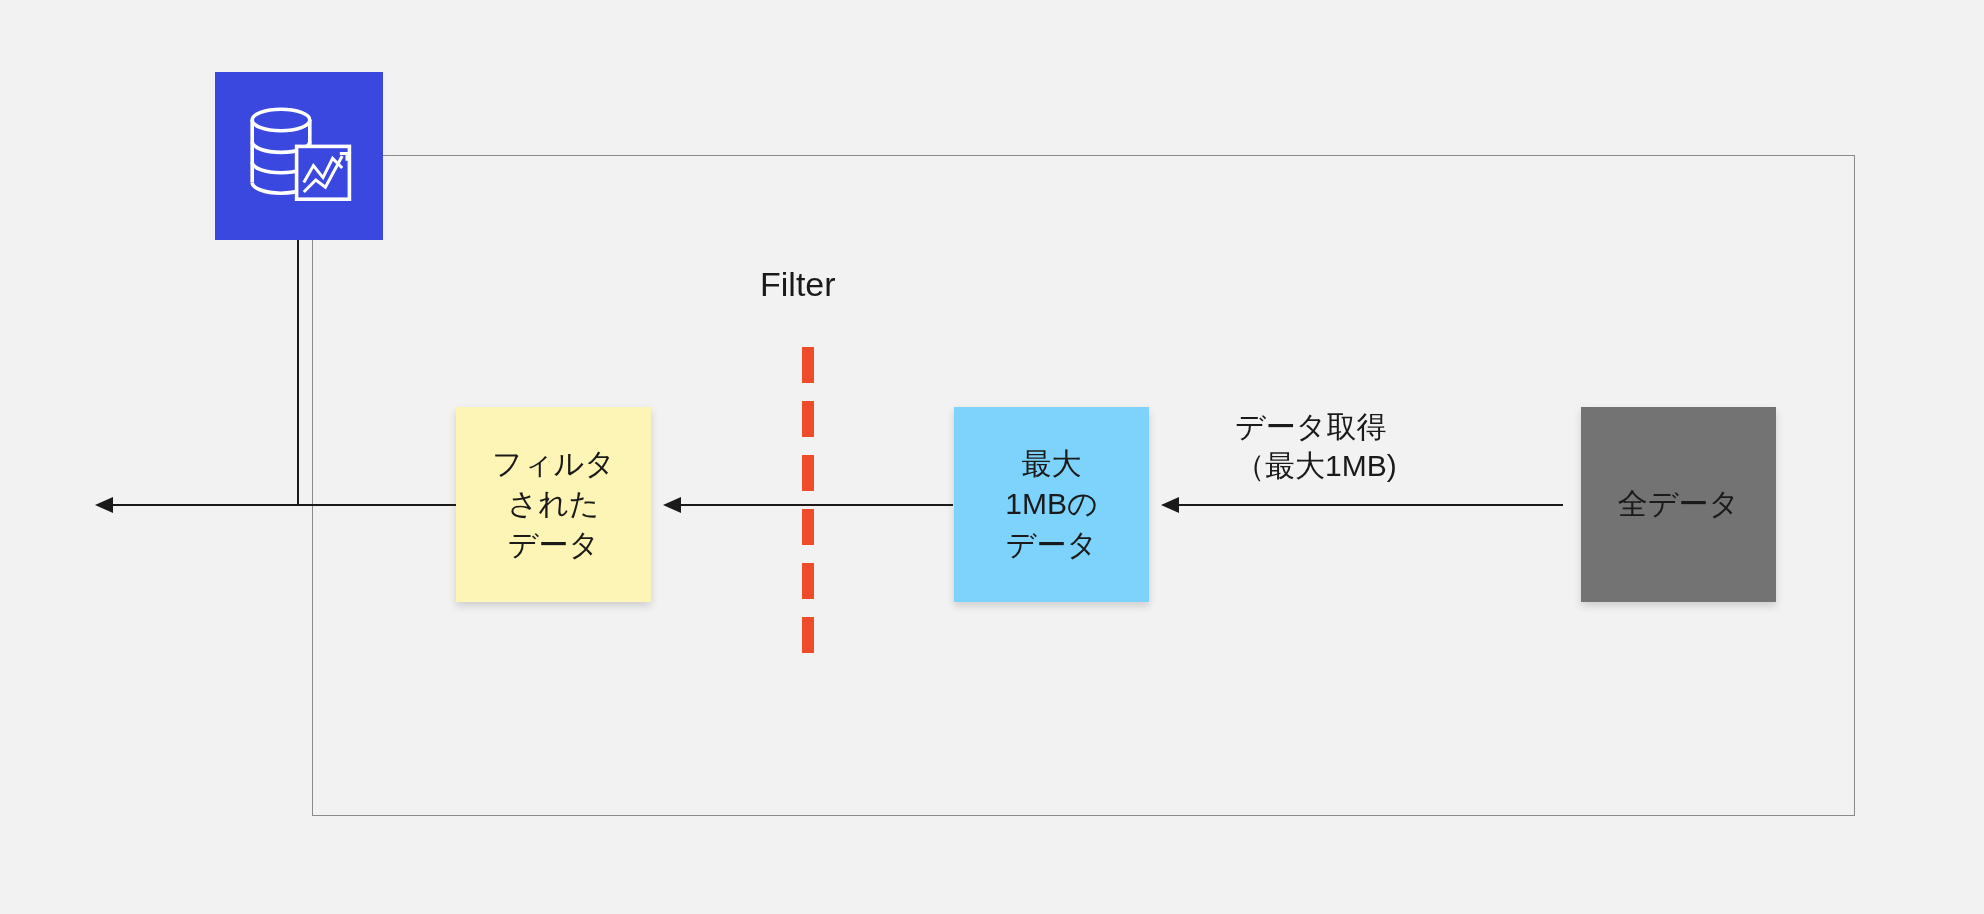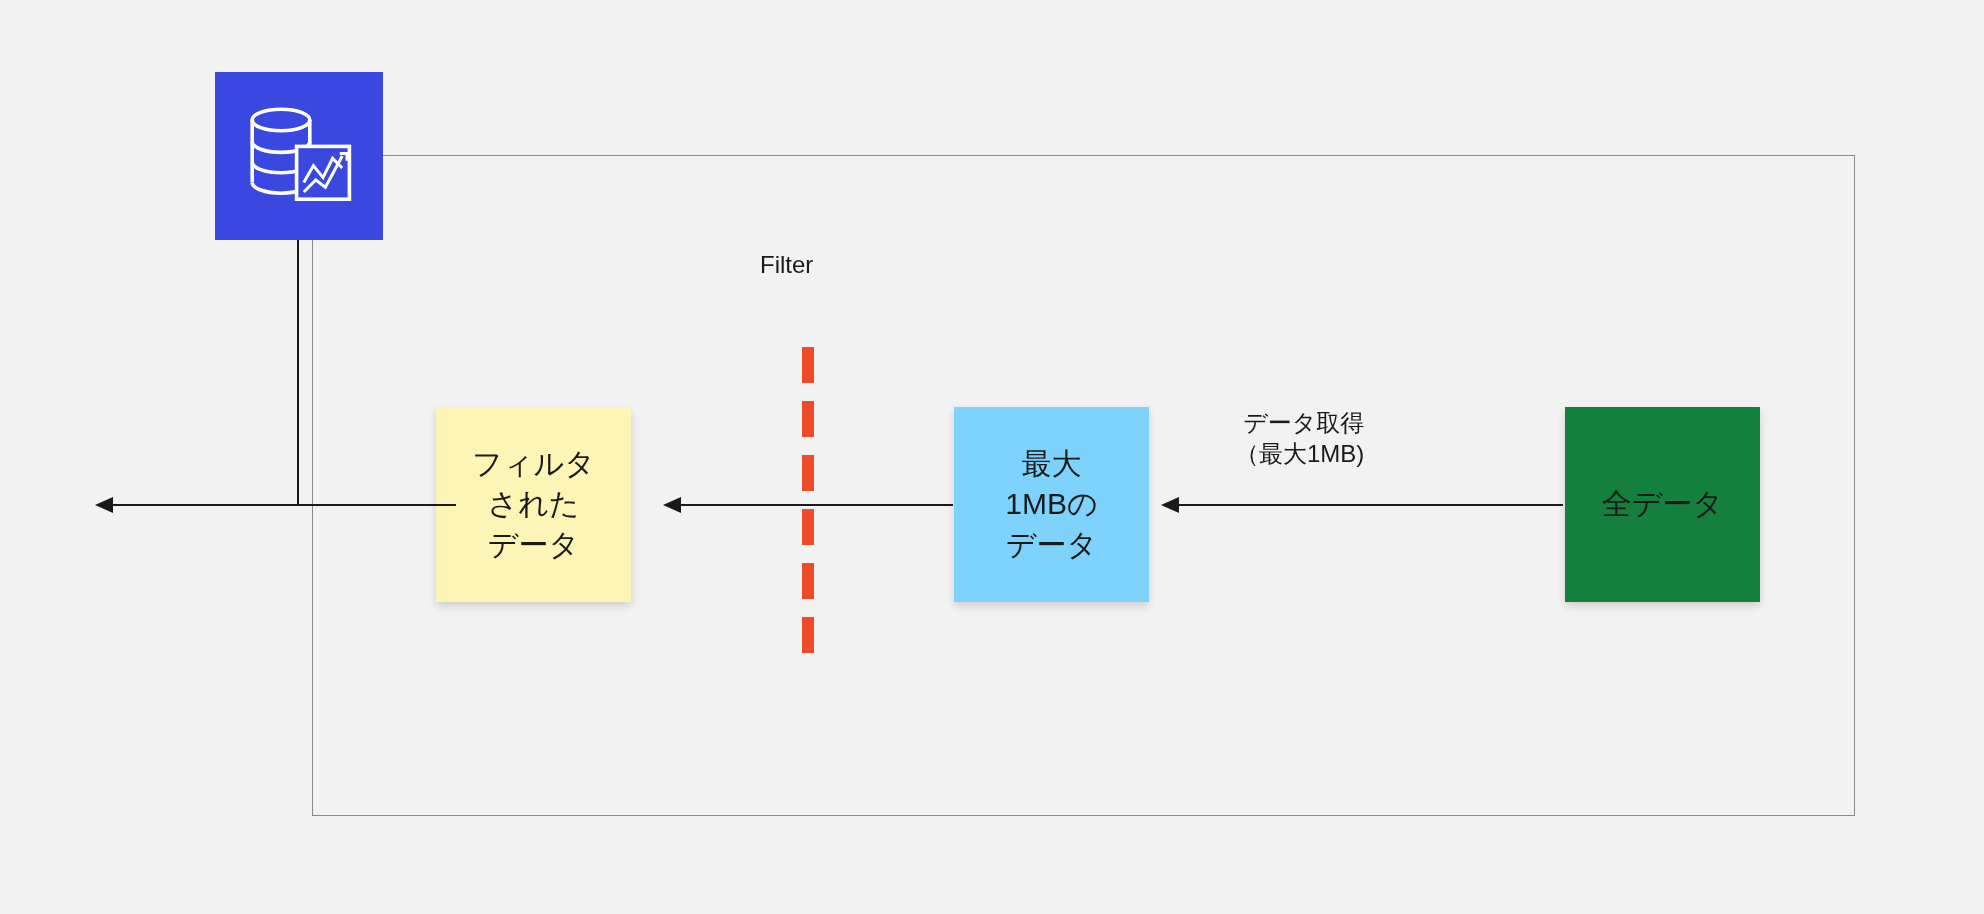--- a/index.html
+++ b/index.html
@@ -58,32 +58,32 @@
     justify-content: center;
     text-align: center;
     font-size: 30px;
     line-height: 1.35;
     white-space: pre-line;
     box-shadow: 0 4px 8px rgba(0,0,0,0.15);
     padding: 10px;
   }
   .note.yellow { background: #fdf5b5; }
   .note.blue   { background: #7dd3fc; }
-  .note.green  { background: #15803d; }
+  .note.green  { background: #737373; margin-left: 16px; }
 
-  .note-filtered { left: 436px; top: 407px; }
+  .note-filtered { left: 456px; top: 407px; }
   .note-maxdata  { left: 954px; top: 407px; }
   .note-alldata  { left: 1565px; top: 407px; }
 
   
   .filter-label {
     position: absolute;
     left: 760px;
-    top: 251px;
-    font-size: 24px;
+    top: 265px;
+    font-size: 34px;
     color: #1a1a1a;
   }
   .filter-dash {
     position: absolute;
     left: 802px;
     top: 347px;
     width: 0;
     height: 322px;
     border-left: 12px dashed #ee4b2b;
   }
@@ -113,22 +113,22 @@
     border-bottom: 8px solid transparent;
     border-right: 18px solid #1a1a1a;
   }
   .arrow-1 { left: 97px;  top: 504px; width: 359px; } 
   .arrow-2 { left: 665px; top: 504px; width: 288px; } 
   .arrow-3 { left: 1163px; top: 504px; width: 400px; } 
 
   
   .arrow-label {
     position: absolute;
-    font-size: 24px;
-    text-align: right;
+    font-size: 30px;
+    text-align: left;
     white-space: pre-line;
     line-height: 1.3;
     color: #1a1a1a;
   }
   .label-fetch { left: 1235px; top: 407px; }
 </style>
 </head>
 <body>
 
 <div class="canvas">

